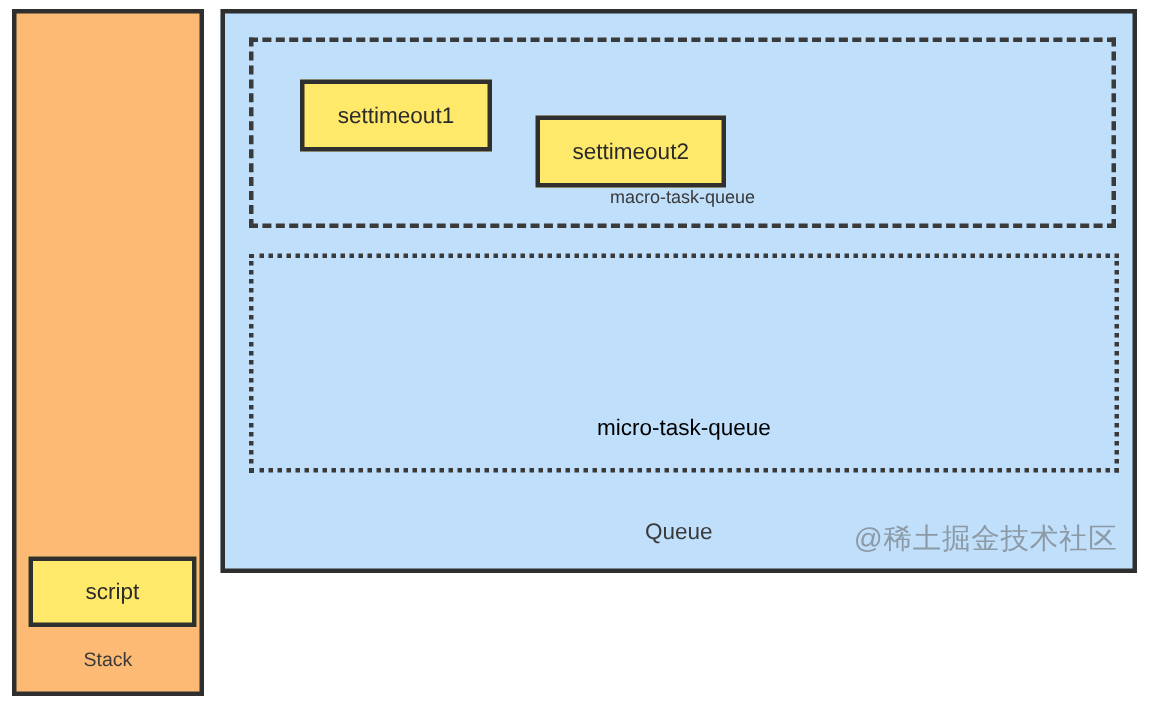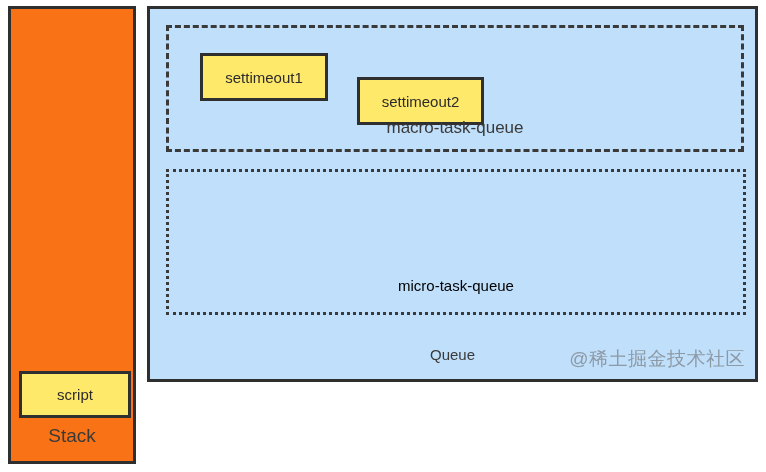--- a/index.html
+++ b/index.html
@@ -22,31 +22,31 @@
     overflow: hidden;
   }
 
   
   .stack-panel {
     position: absolute;
     left: 8px;
     top: 6px;
     width: 128px;
     height: 458px;
-    background: #f97316;
+    background: #fdba74;
     border: 3px solid #2f2f2f;
     box-sizing: border-box;
   }
   .stack-label {
     position: absolute;
     left: 0;
     right: 0;
     bottom: 14px;
     text-align: center;
-    font-size: 19px;
+    font-size: 13px;
     color: #3a3a3a;
   }
 
   
   .queue-panel {
     position: absolute;
     left: 147px;
     top: 6px;
     width: 611px;
     height: 376px;
@@ -73,21 +73,21 @@
     height: 127px;
     border: 3px dashed #3a3a3a;
     box-sizing: border-box;
   }
   .macro-label {
     position: absolute;
     left: 0;
     right: 0;
     bottom: 11px;
     text-align: center;
-    font-size: 17px;
+    font-size: 12px;
     color: #3a3a3a;
   }
 
   
   .micro-queue {
     position: absolute;
     left: 16px;
     top: 160px;
     width: 580px;
     height: 146px;

